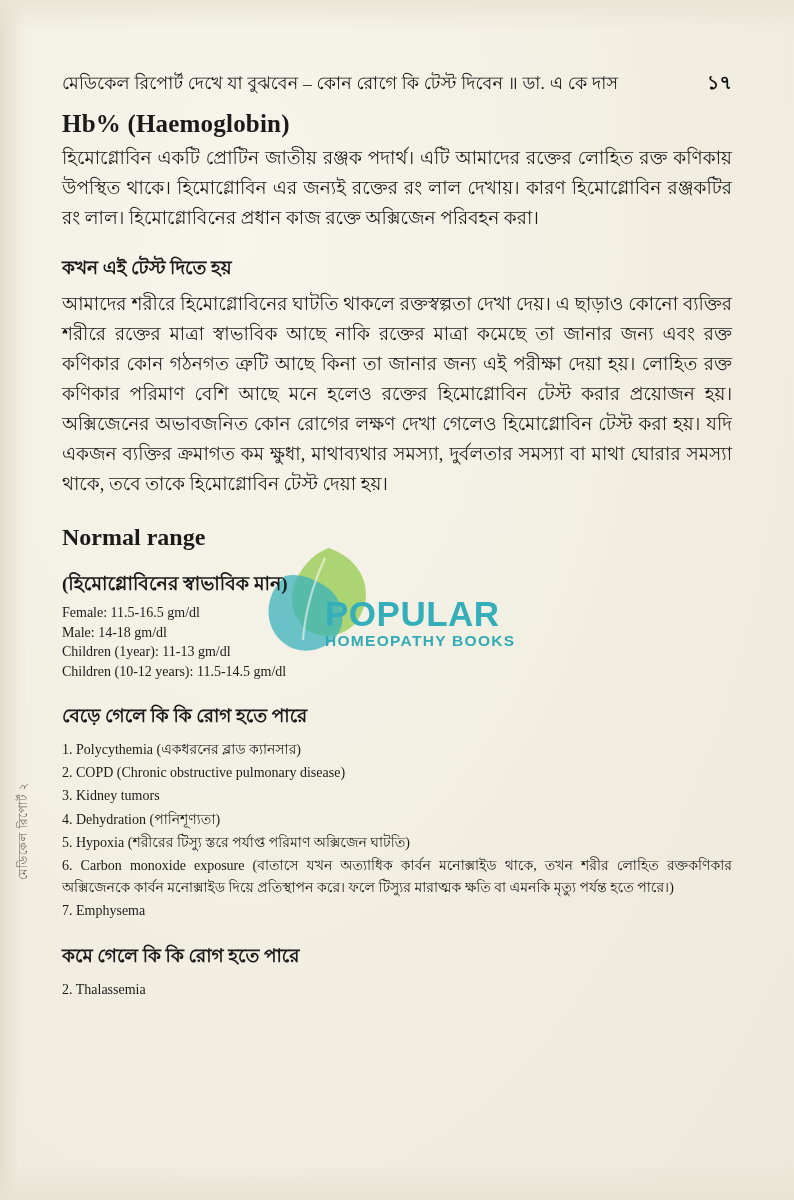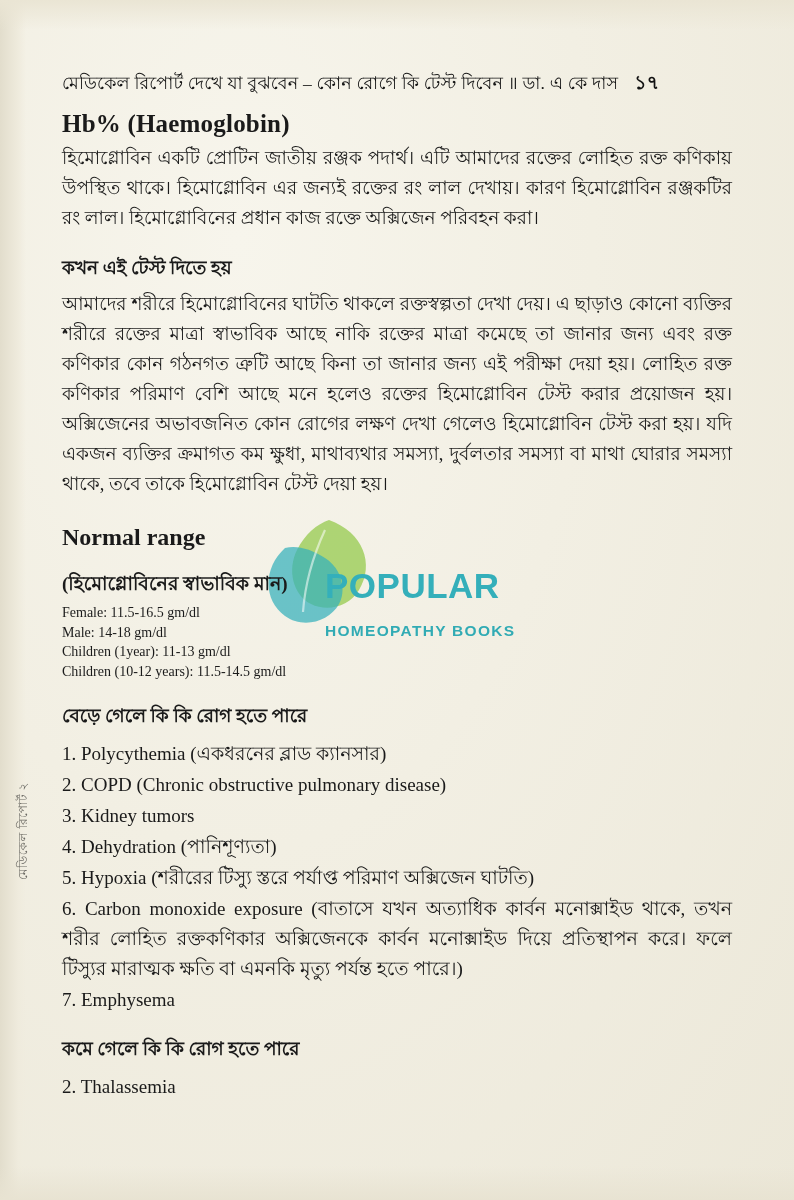--- a/index.html
+++ b/index.html
@@ -56,21 +56,21 @@
     color: #55544f;
     white-space: nowrap;
     letter-spacing: 0.5px;
     opacity: 0.85;
   }
 
   
   .running-head {
     display: flex;
     align-items: baseline;
-    justify-content: flex-start;
+    justify-content: space-between;
     gap: 10px;
     font-size: 17.5px;
     color: #121212;
     margin: 12px 0 0 0;
     white-space: nowrap;
     letter-spacing: 0.2px;
   }
   .running-head .page-num {
     font-weight: bold;
     font-size: 19px;
@@ -116,31 +116,31 @@
     font-size: 14px;
     line-height: 1.42;
   }
   ol.num-list {
     list-style: none;
     margin: 6px 0 0 0;
     padding: 0;
     counter-reset: item;
   }
   ol.num-list > li {
-    font-size: 19px;
+    font-size: 14px;
     line-height: 1.58;
     text-align: justify;
     margin-bottom: 1px;
   }
 
   
   .watermark {
     position: absolute;
     left: 255px;
-    top: 512px;
+    top: 540px;
     width: 300px;
     height: 130px;
     pointer-events: none;
     z-index: 5;
     opacity: 0.88;
   }
   .wm-text {
     position: absolute;
     left: 70px;
     top: 56px;
@@ -151,21 +151,21 @@
     font-weight: bold;
     color: #1aa7b5;
     letter-spacing: 0.5px;
     line-height: 1;
   }
   .wm-sub {
     font-size: 15.5px;
     font-weight: bold;
     color: #17a2ae;
     letter-spacing: 1.3px;
-    margin-top: 19px;
+    margin-top: 1px;
     text-align: center;
   }
   .content {
     position: relative;
     z-index: 8;
   }
 </style>
 </head>
 <body>
 

